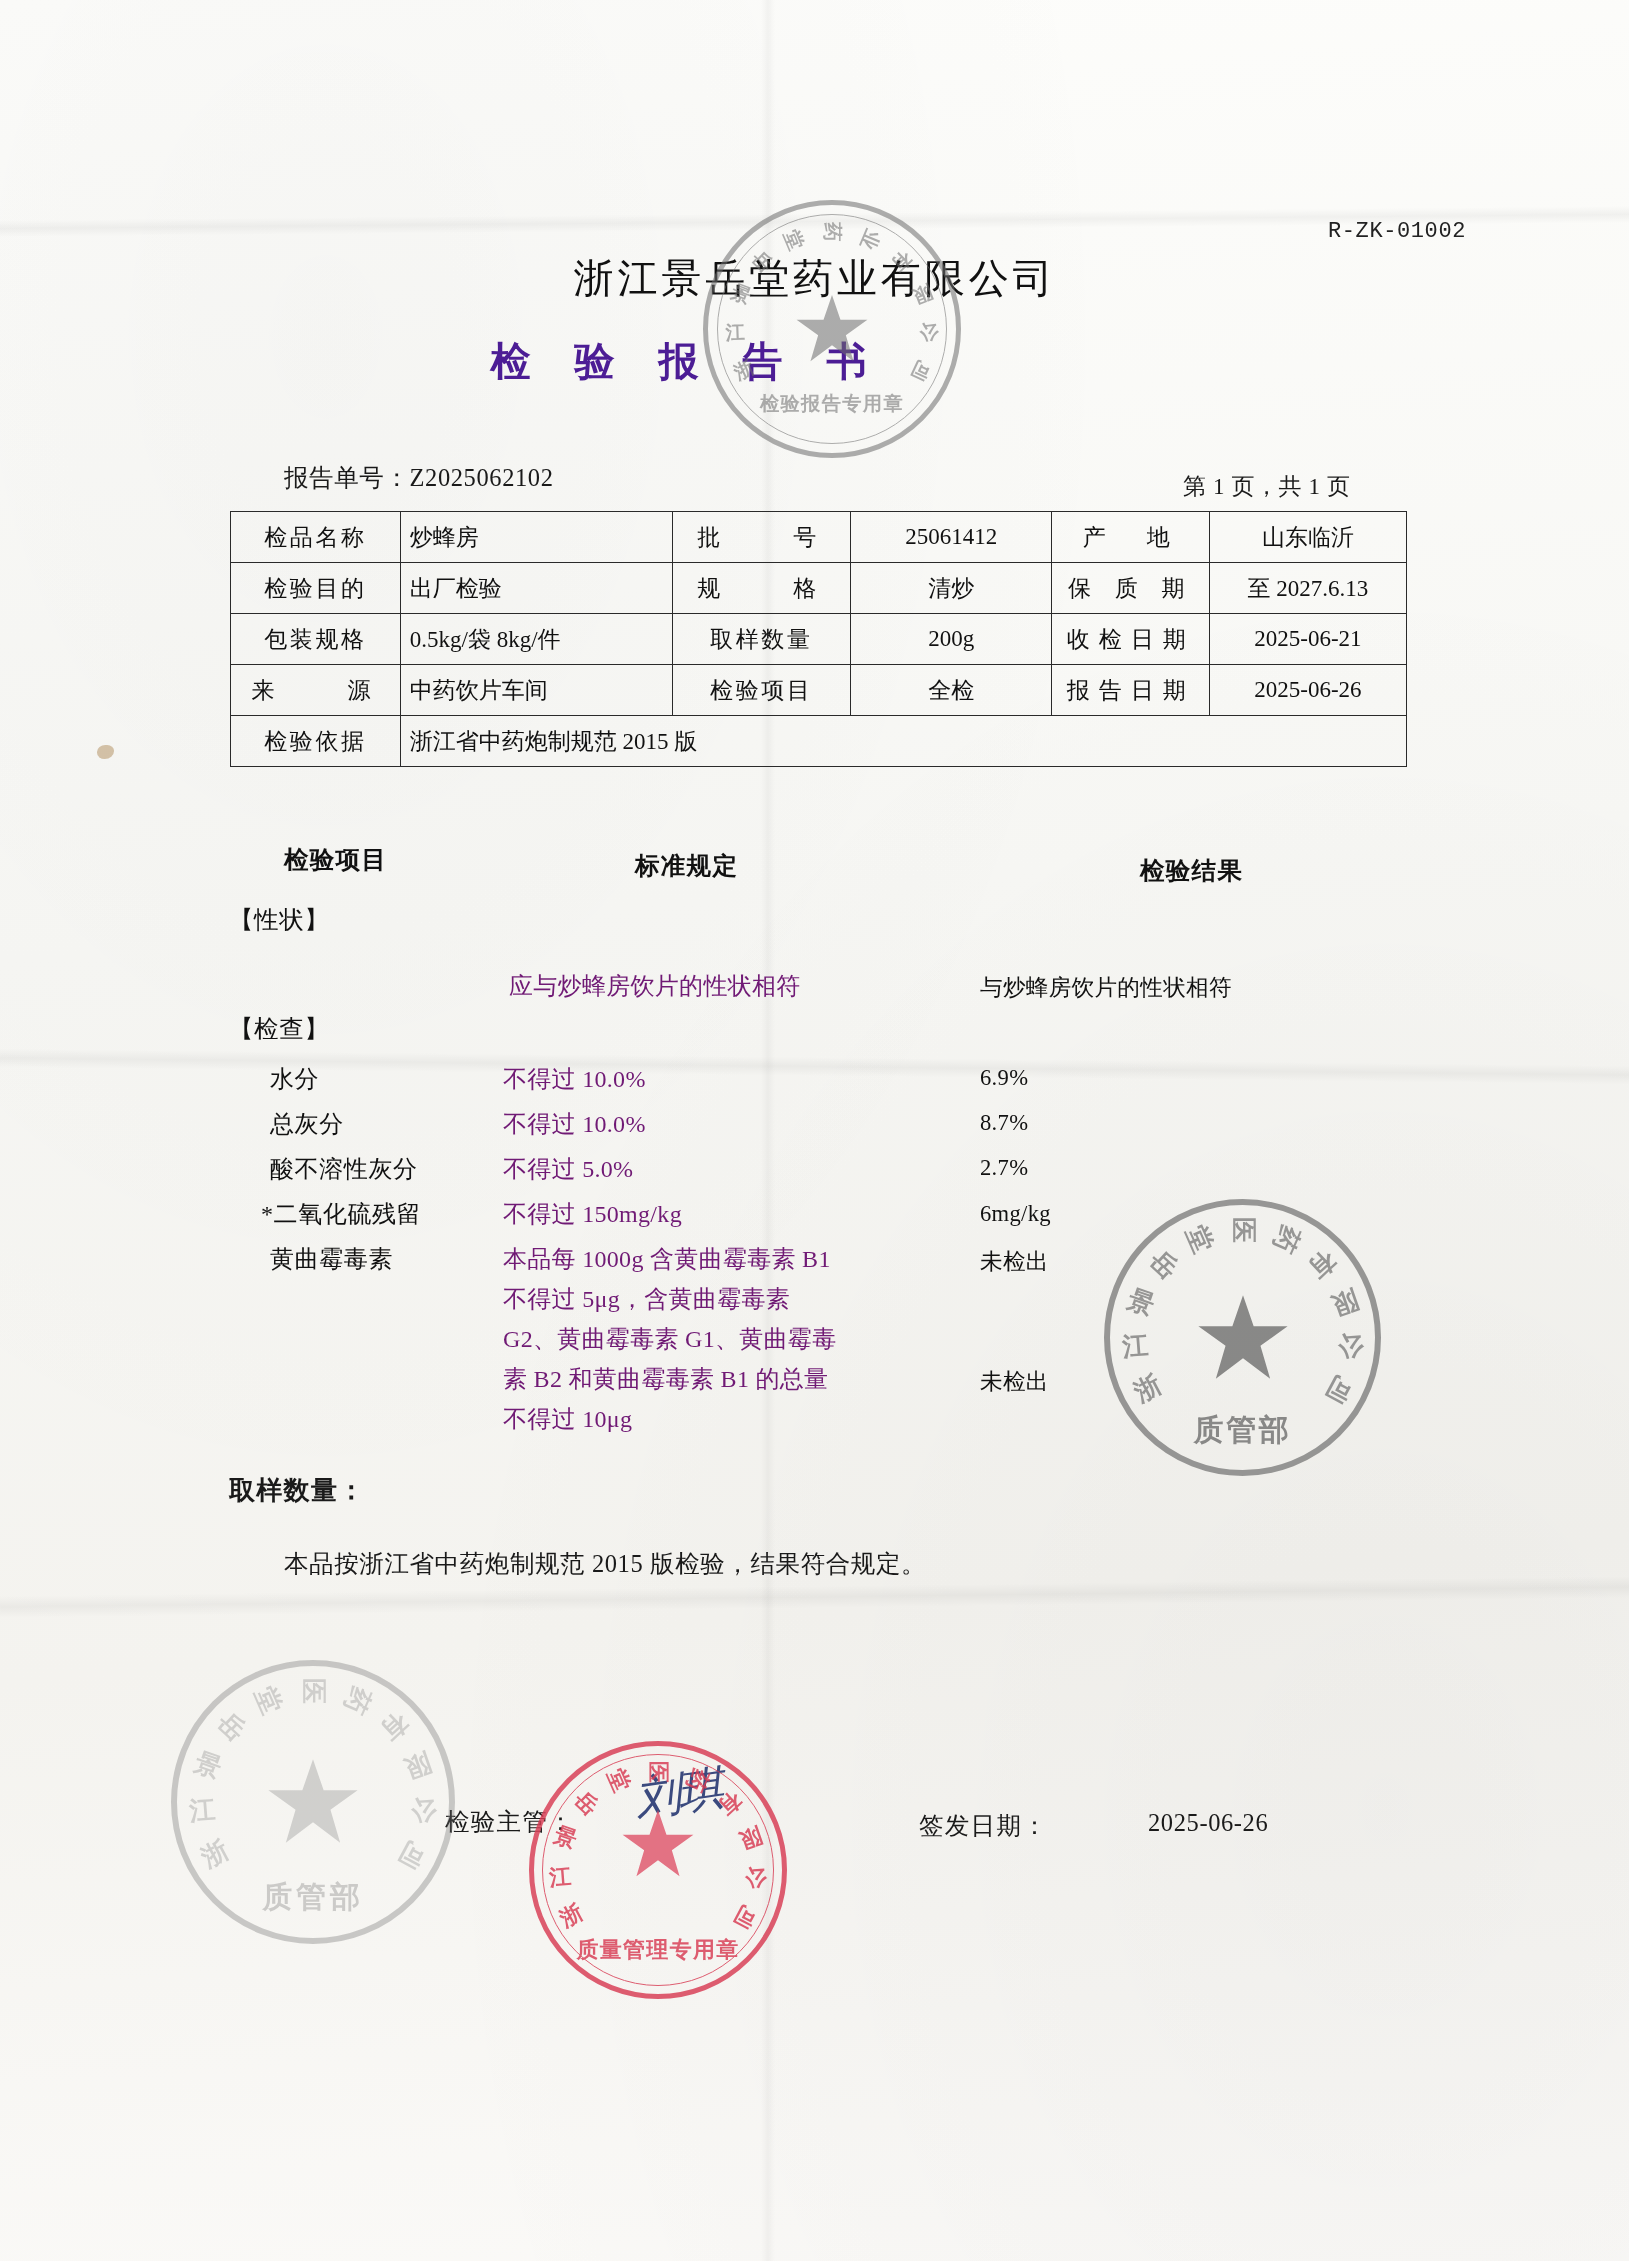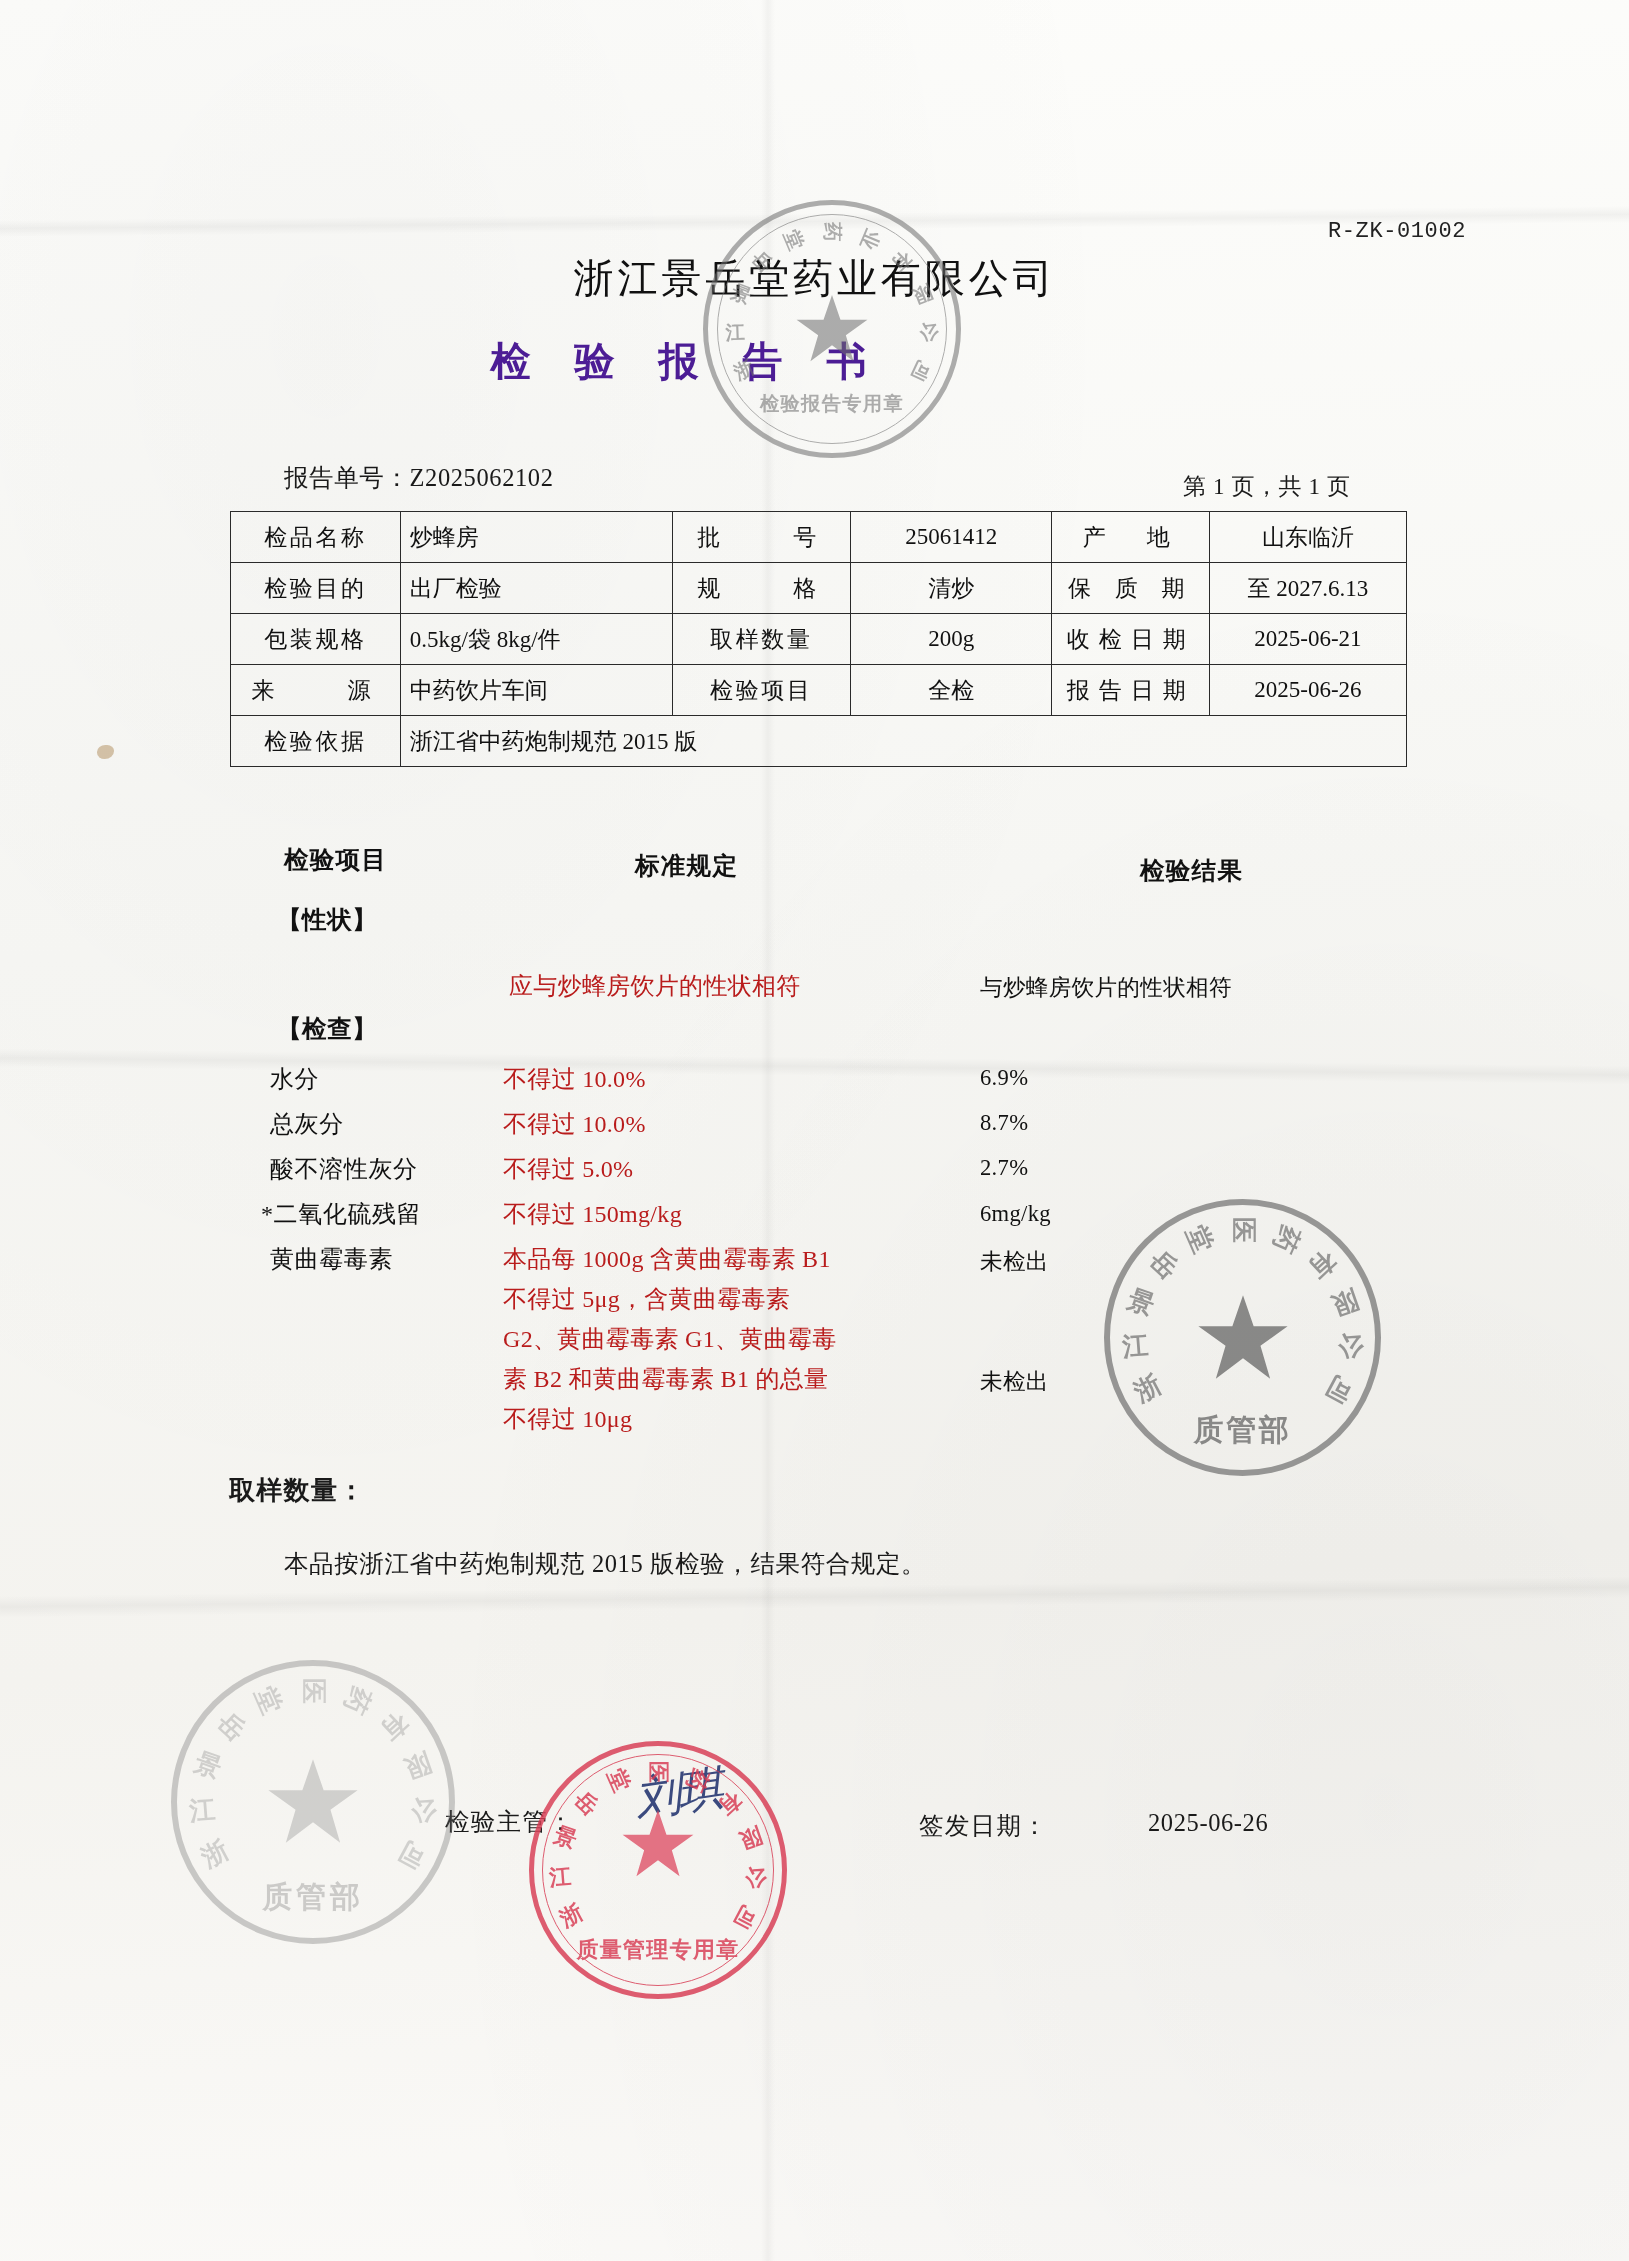--- a/index.html
+++ b/index.html
@@ -114,35 +114,34 @@
     color: #111;
   }
   .colhead.h1 { left: 284px; top: 843px; letter-spacing: 1.3px; }
   .colhead.h2 { left: 635px; top: 849px; letter-spacing: 1.3px; }
   .colhead.h3 { left: 1140px; top: 854px; letter-spacing: 1.3px; }
 
   
   .sec-title {
     position: absolute;
     font-size: 24.5px;
-    font-weight: bold;
-    color: #111;
-    letter-spacing: 0.6px;
-    margin-left: 48px;
+    font-weight: normal;
+    color: #111;
+    letter-spacing: 0.6px;
   }
   .row-label {
     position: absolute;
     font-size: 24px;
     color: #111;
     letter-spacing: 0.6px;
   }
   .row-std {
     position: absolute;
     font-size: 24px;
-    color: #b91c1c;
+    color: #701a75;
     letter-spacing: 0.3px;
   }
   .row-res {
     position: absolute;
     font-size: 22.6px;
     color: #111;
     letter-spacing: 0.3px;
   }
 
   

